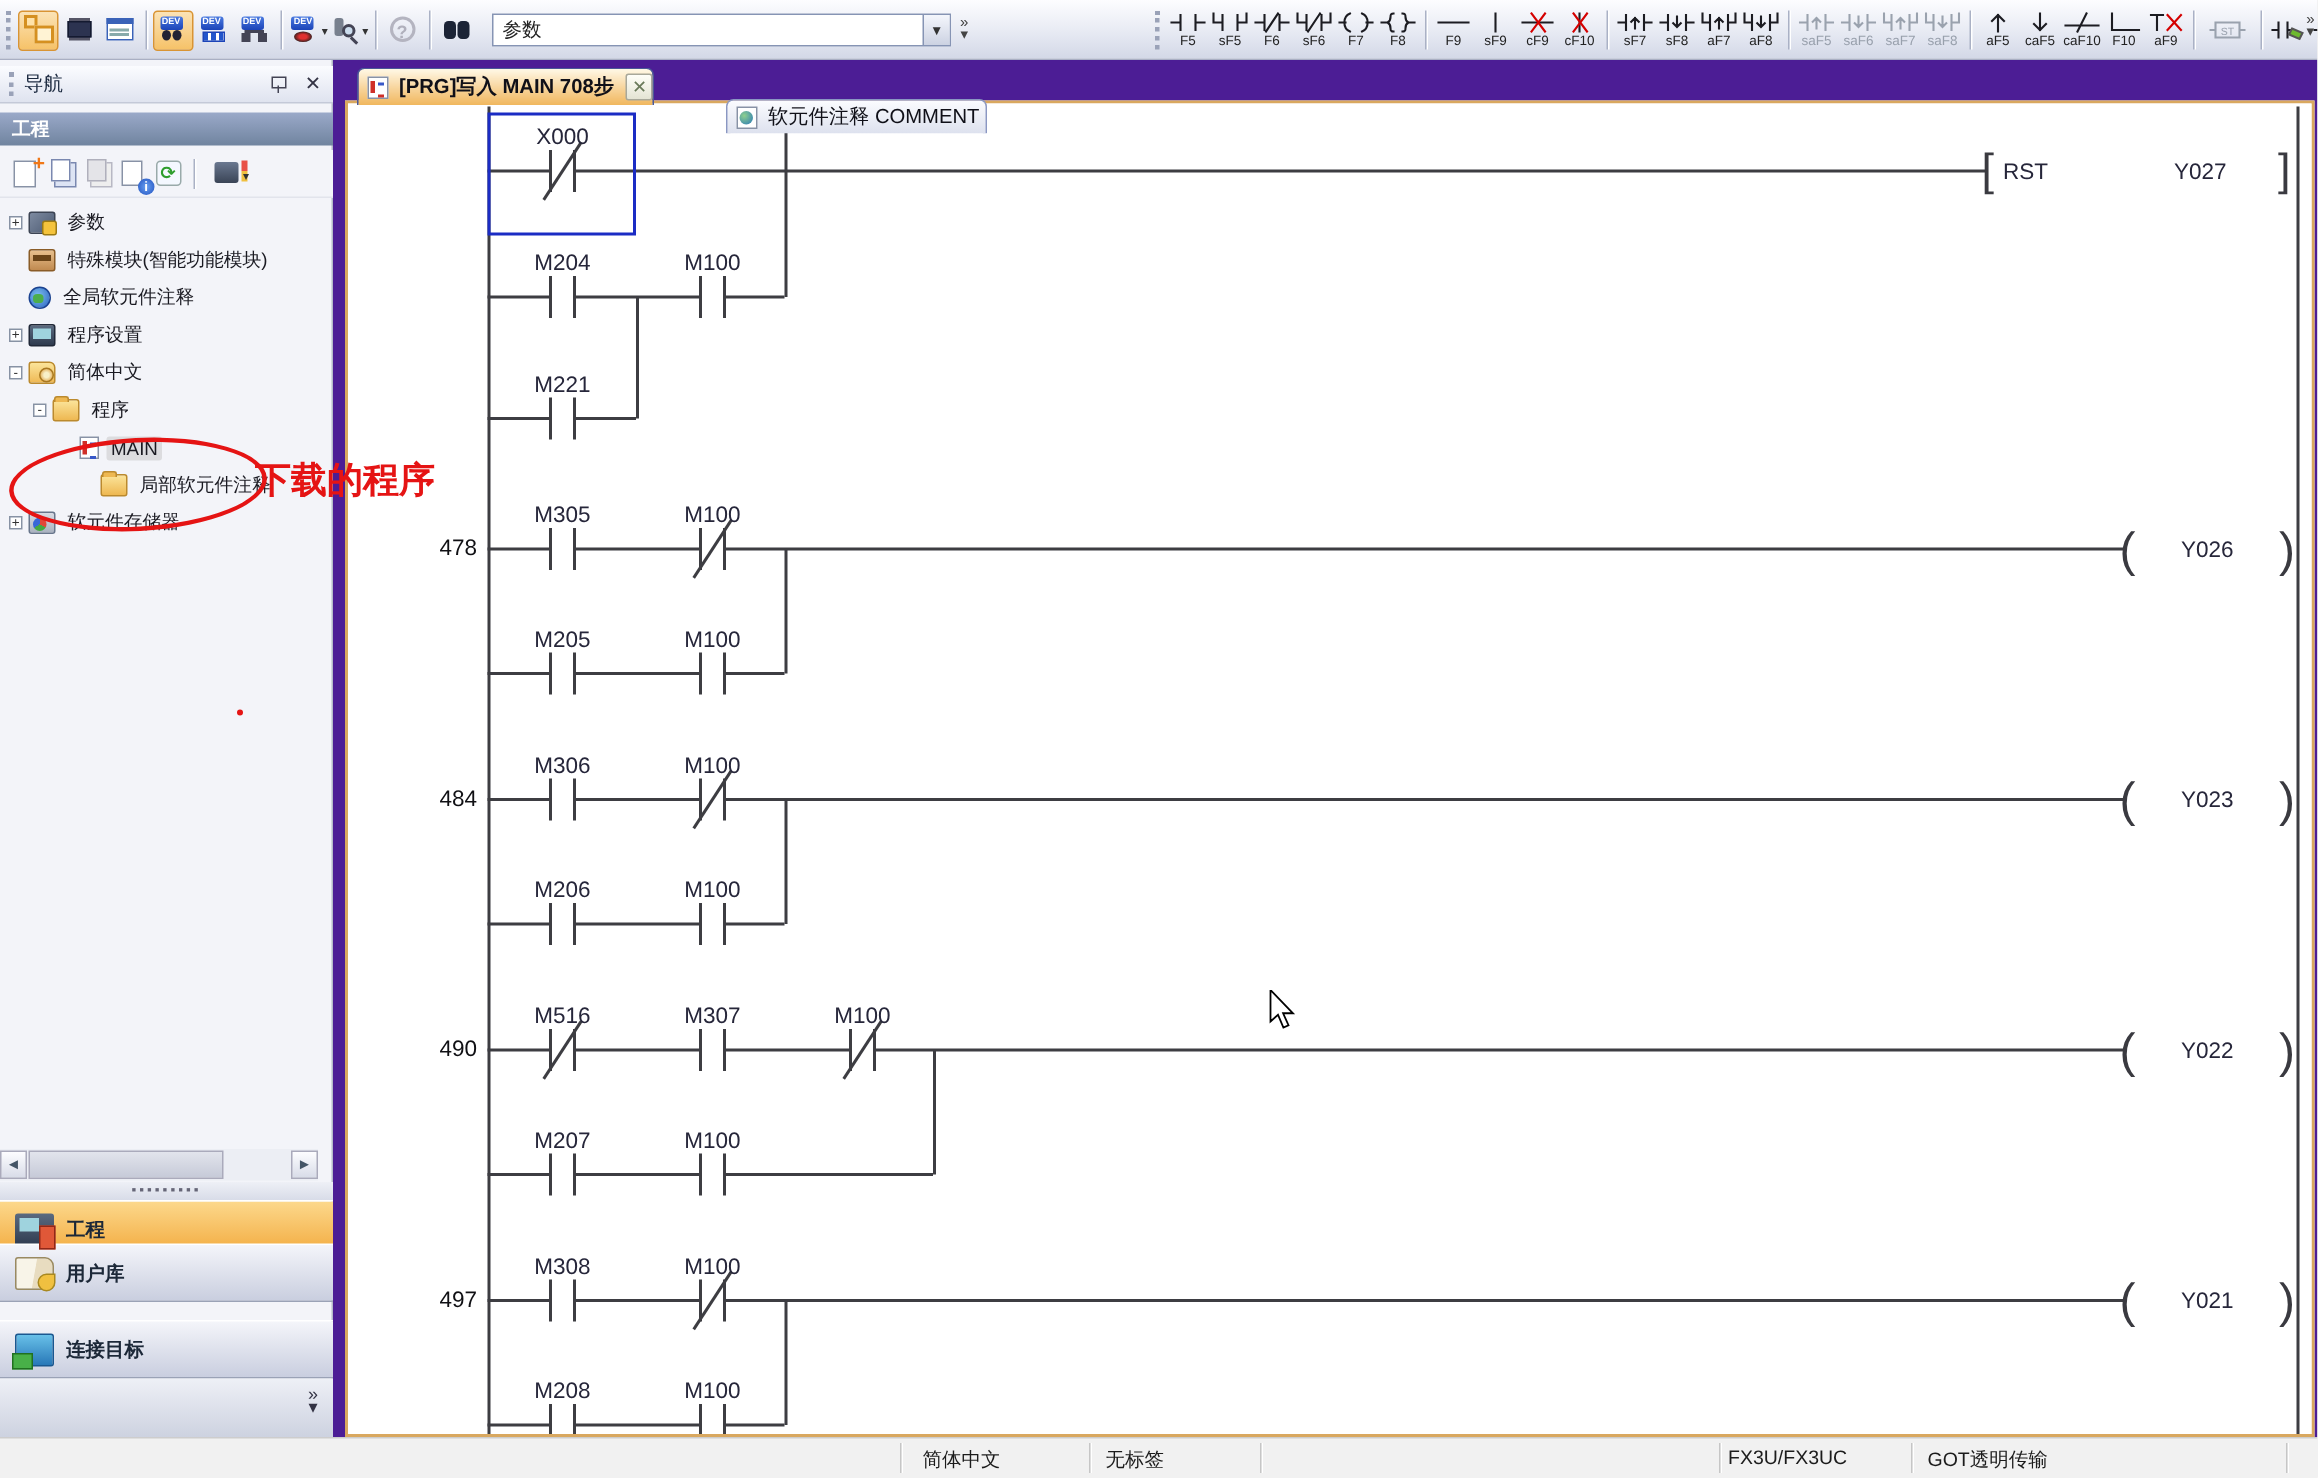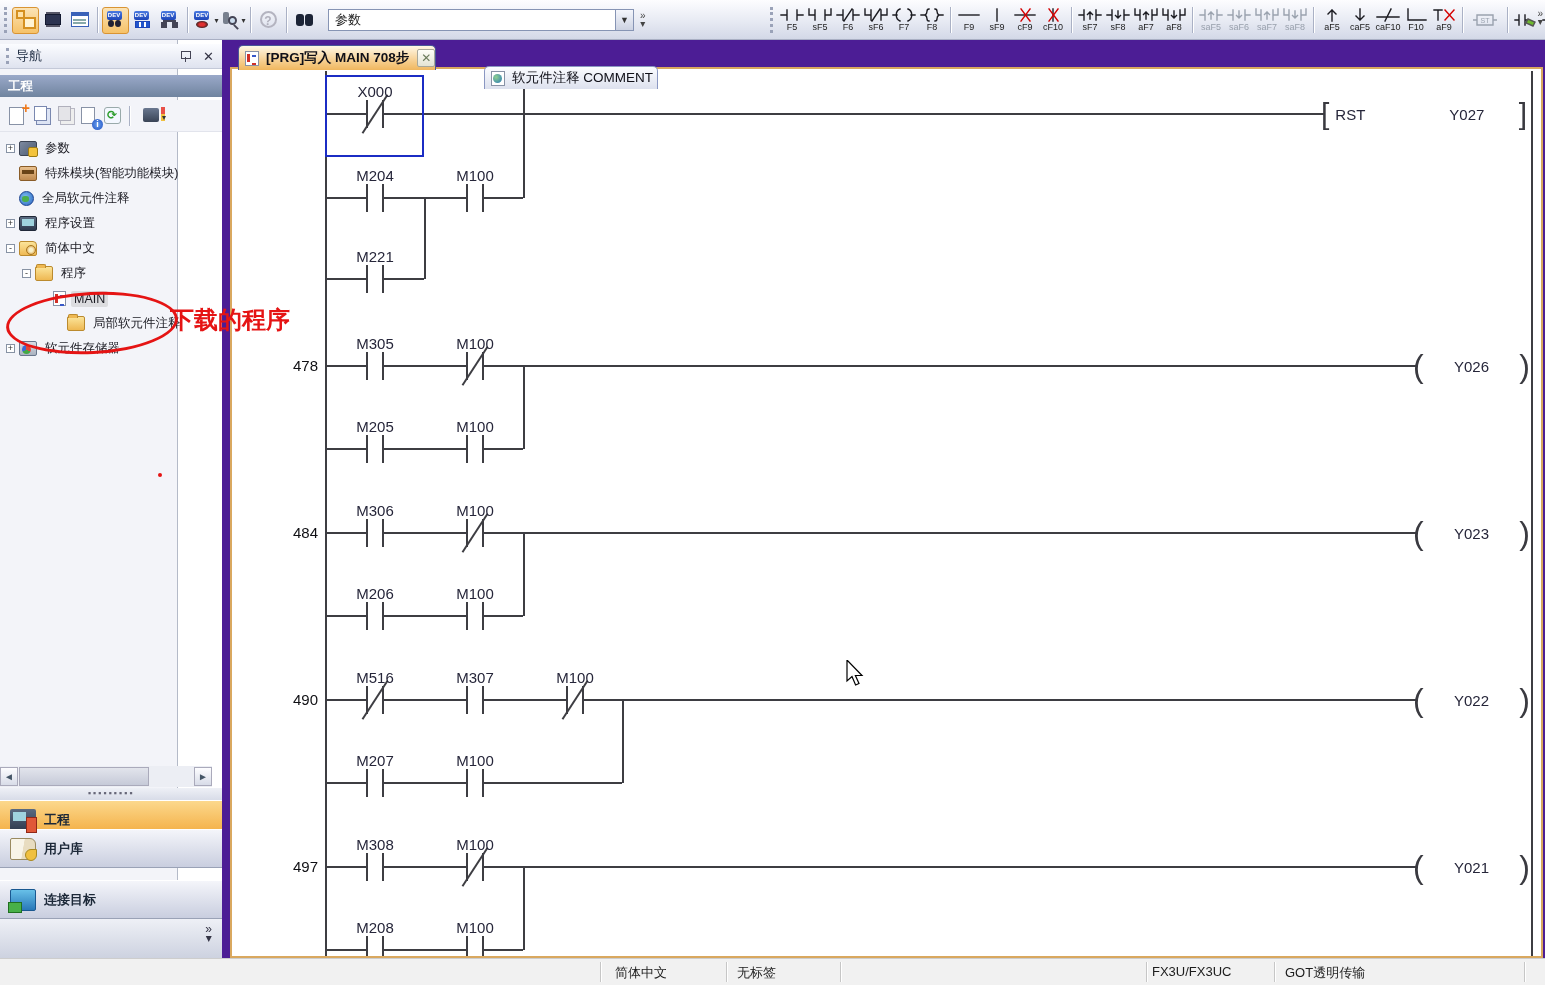--- a/index.html
+++ b/index.html
@@ -20,21 +20,21 @@
   .devtag { position:absolute; top:2px; left:2px; width:15px; height:9px; background:linear-gradient(#4a7ae0,#1c44b8); border-radius:2px; color:#fff; font-size:6px; font-weight:bold; line-height:9px; text-align:center; }
   .combo { display:flex; width:306px; height:22px; background:#fff; border:1px solid #8694b4; margin-left:10px; }
   .combo-text { flex:1; font-size:13px; line-height:20px; padding-left:6px; color:#222; }
   .combo-btn { width:18px; background:linear-gradient(#f4f6fc,#ccd2e2); border-left:1px solid #8694b4; display:flex; align-items:center; justify-content:center; font-size:9px; color:#333; }
   .overflow-ch { display:flex; flex-direction:column; align-items:center; color:#444; font-size:10px; line-height:8px; margin-left:6px; }
   .lbtn { display:flex; flex-direction:column; align-items:center; justify-content:center; width:28px; height:34px; }
   .lbtn .lab { font-size:9px; line-height:9px; color:#222; margin-top:1px; white-space:nowrap; }
   .lbtn.gray .lab { color:#98a0ac; }
 
   
-  #sidebar { left:0; top:40px; width:178px; height:918px; background:#f3f4f9; border-right:1px solid #b4bac8; }
+  #sidebar { left:0; top:40px; width:222px; height:918px; background:#f3f4f9; border-right:1px solid #b4bac8; }
   .sb-title { position:absolute; left:0; top:4px; width:222px; height:25px; display:flex; align-items:center;
     background:linear-gradient(#fbfcff,#dfe3ef); border-bottom:1px solid #c4c9d8; }
   .sb-title-grip { width:4px; height:16px; border-left:3px dotted #9aa2b8; margin:0 6px; }
   .sb-title-text { font-size:13px; color:#1c2a40; flex:1; }
   .pin-icon { width:14px; height:14px; position:relative; margin-right:10px; }
   .pin-icon::before { content:""; position:absolute; left:2px; top:2px; width:8px; height:6px; border:1.6px solid #445; }
   .pin-icon::after { content:""; position:absolute; left:5.5px; top:8px; width:1.6px; height:5px; background:#445; }
   .x-icon { font-size:13px; color:#334; margin-right:8px; font-weight:bold; }
   .sb-section { position:absolute; left:0; top:35px; width:222px; height:22px;
     background:linear-gradient(#9aa9c9,#70849f); color:#fff; font-size:12.5px; font-weight:bold; line-height:22px; padding-left:8px; }

